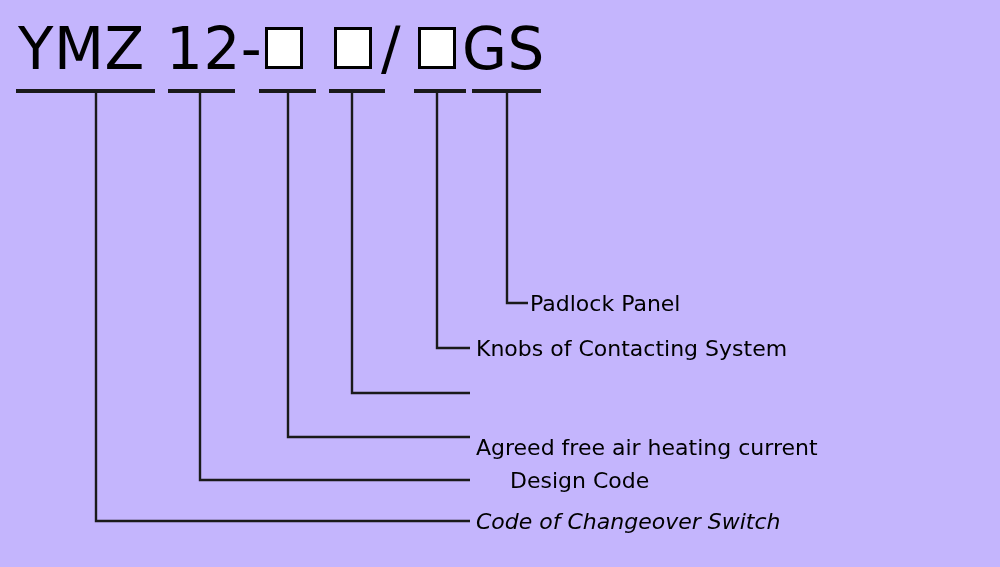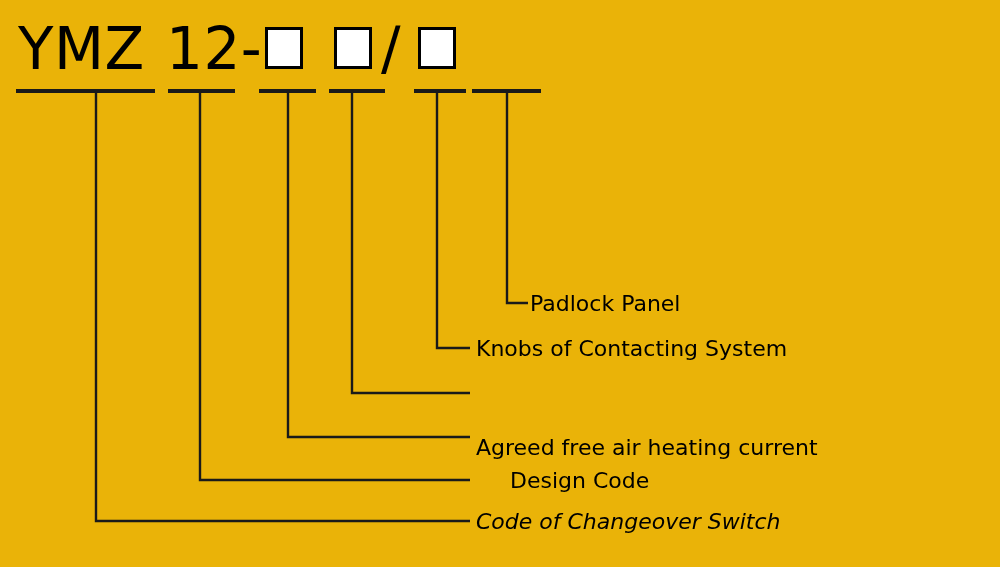--- a/index.html
+++ b/index.html
@@ -9,21 +9,21 @@
     background: #ffffff;
   }
   body {
     font-family: "DejaVu Sans", sans-serif;
     color: #1a1a1a;
   }
   #diagram-root {
     position: relative;
     width: 1000px;
     height: 567px;
-    background: #eab308;
+    background: #c4b5fd;
     overflow: hidden;
   }
 
   
   #code-title {
     position: absolute;
     left: 0;
     top: 0;
     width: 1000px;
     height: 90px;
@@ -83,20 +83,21 @@
     <div class="code-seg" style="left:166px;">12-</div>
 
     <div class="code-box" style="left:265px;"></div>
 
     <div class="code-box" style="left:334px;"></div>
 
     <div class="code-seg" style="left:381px;">/</div>
 
     <div class="code-box" style="left:418px;"></div>
 
+    <div class="code-seg" style="left:462px;">GS</div>
   </div>
 
   <svg id="leader-svg" viewBox="0 0 1000 567">
 
     <g stroke="#1a1a1a" stroke-width="4" stroke-linecap="butt" fill="none">
       <line x1="16" y1="91" x2="155" y2="91"></line>
       <line x1="168" y1="91" x2="235" y2="91"></line>
       <line x1="259" y1="91" x2="316" y2="91"></line>
       <line x1="329" y1="91" x2="385" y2="91"></line>
       <line x1="414" y1="91" x2="466" y2="91"></line>

